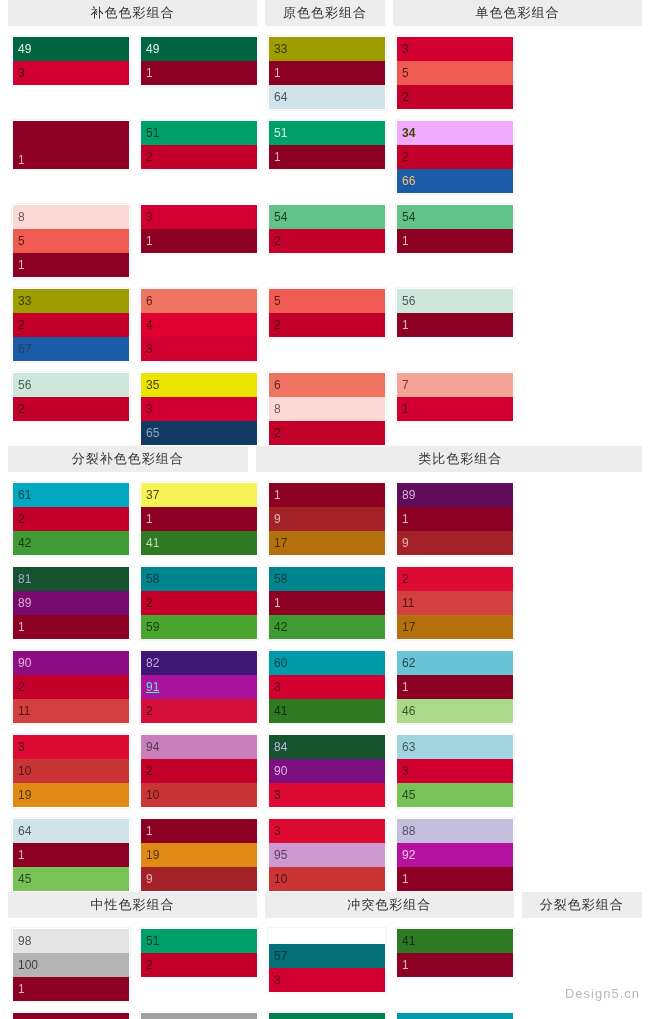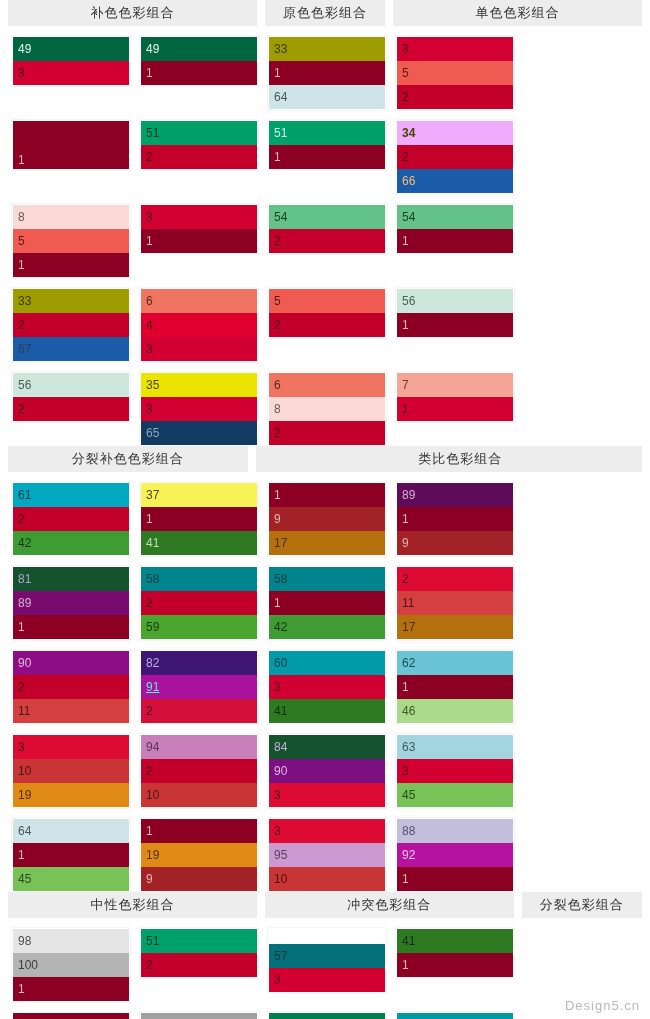--- a/index.html
+++ b/index.html
@@ -52,21 +52,21 @@
     padding-left:5px;
     box-sizing:border-box;
     white-space:nowrap;
     font-family:"Liberation Sans","DejaVu Sans",sans-serif;
   }
   .band.tall{height:48px;line-height:78px;}
 
   .watermark{
     position:absolute;
     right:10px;
-    bottom:6px;
+    bottom:18px;
     font-size:13px;
     color:#b9b9b9;
     letter-spacing:1px;
     font-family:"Liberation Sans","DejaVu Sans",sans-serif;
   }
 </style>
 </head>
 <body>
 
 <div class="page">

